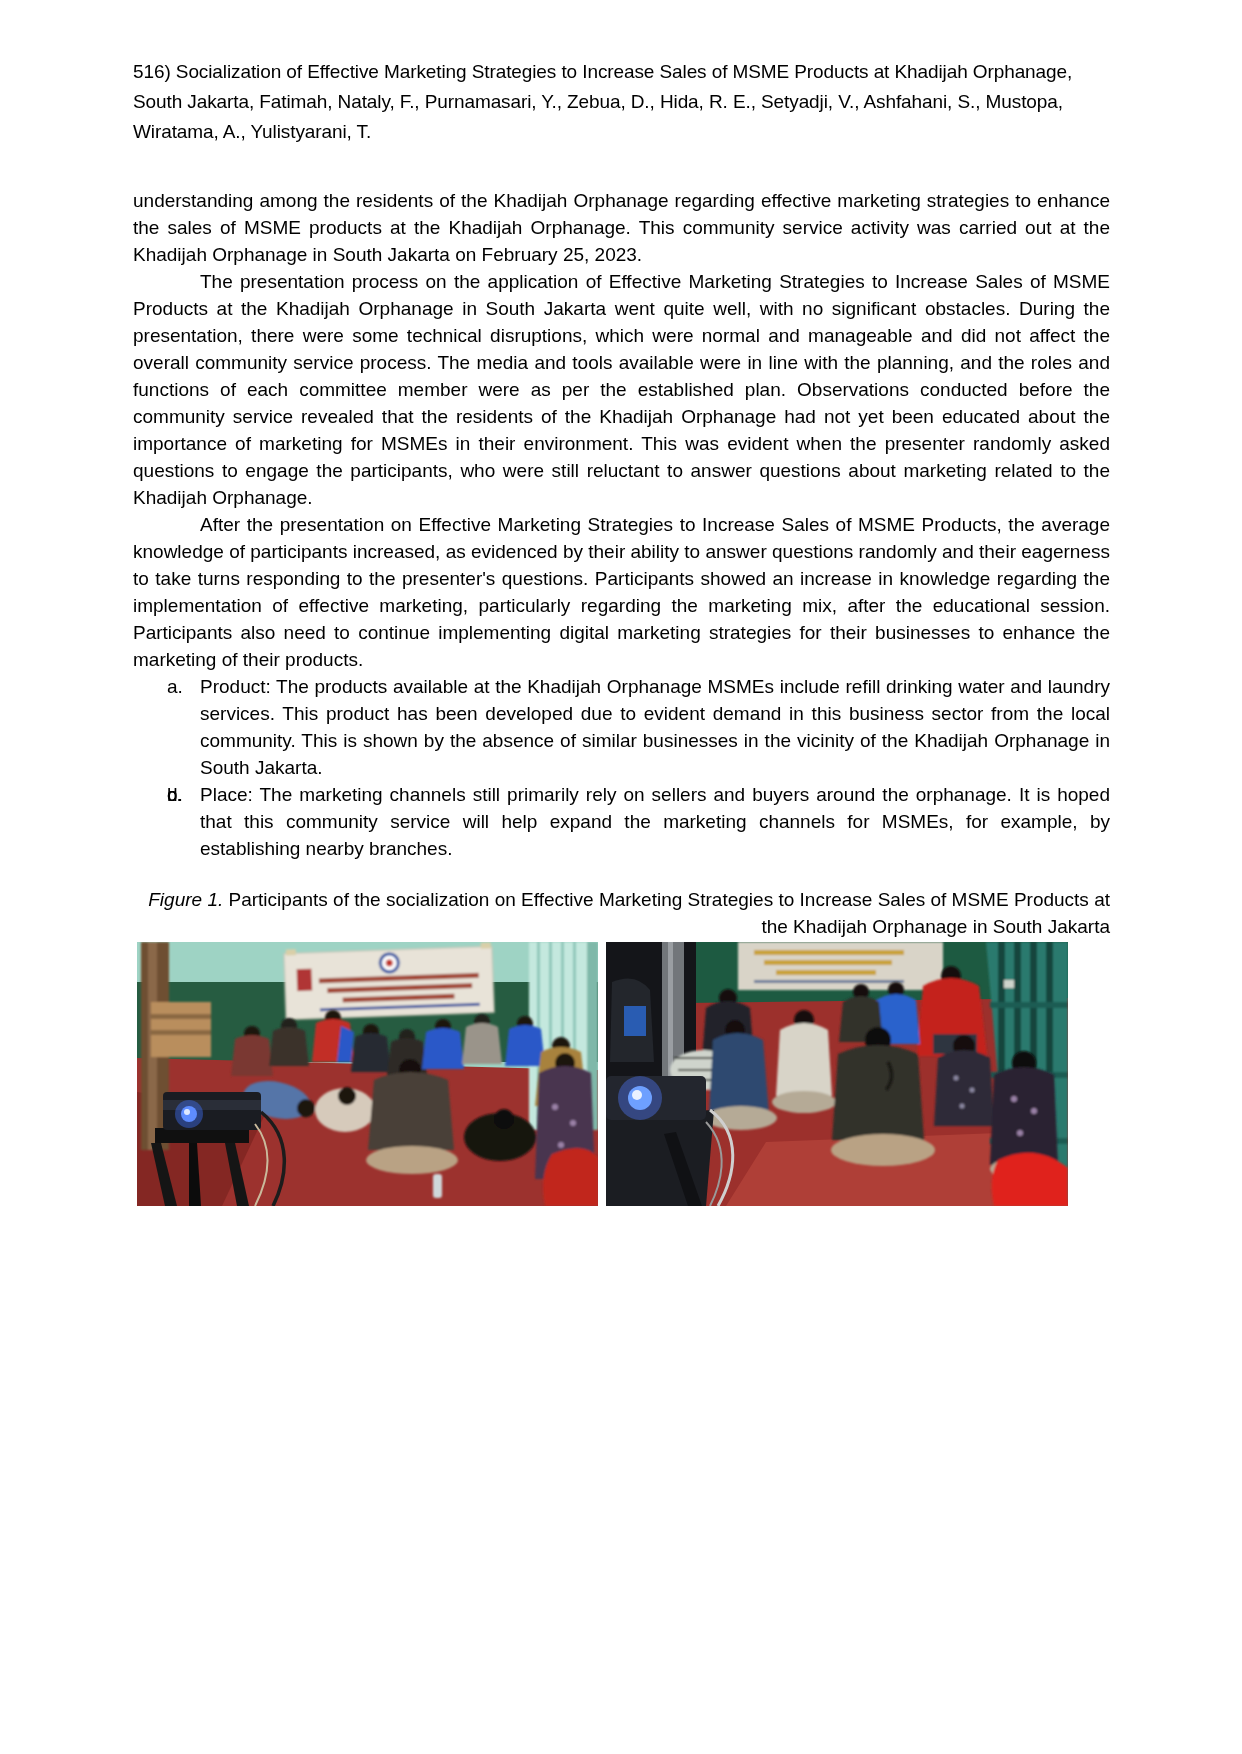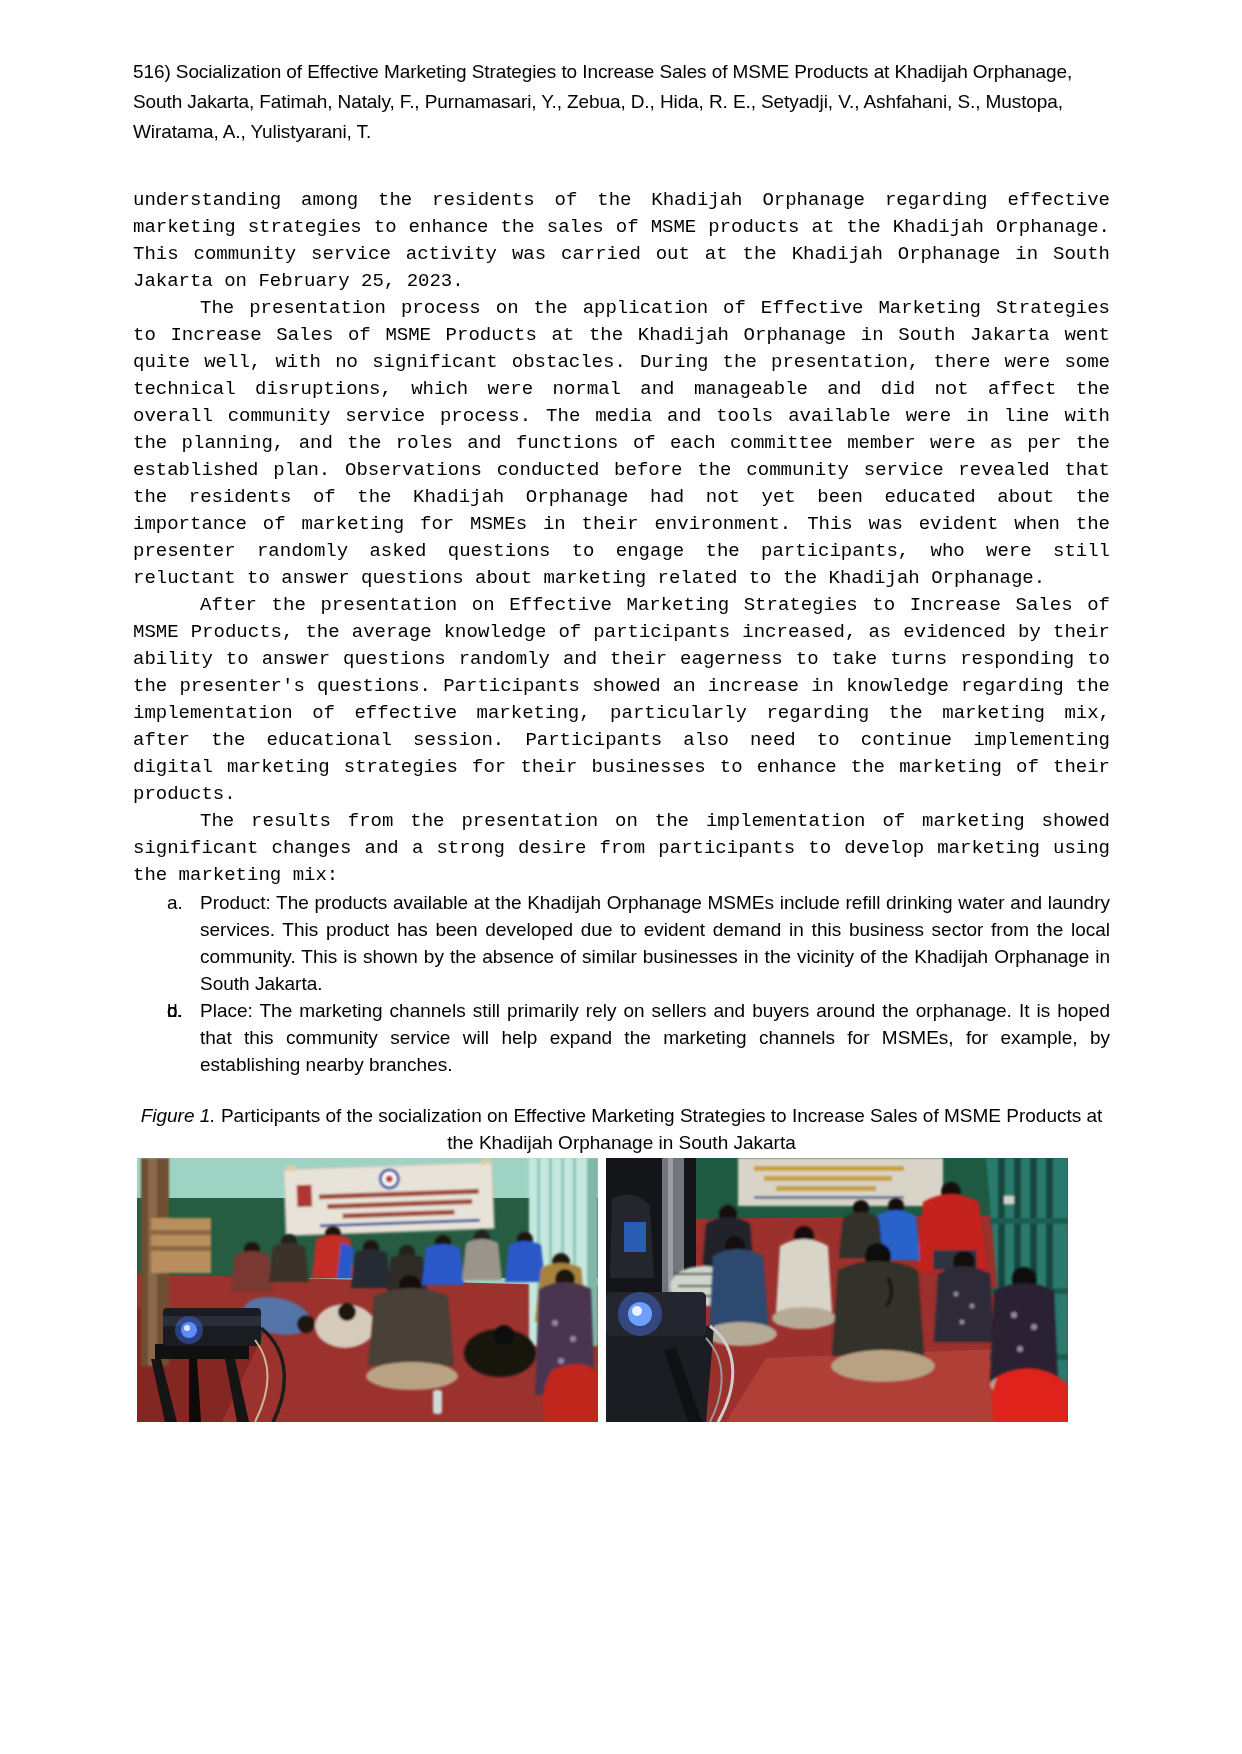--- a/index.html
+++ b/index.html
@@ -22,37 +22,36 @@
     font-size: 19px;
     line-height: 30px;
     letter-spacing: -0.1px;
     margin: 0 0 40px 0;
   }
   .para {
     font-size: 19px;
     line-height: 27px;
     text-align: justify;
     margin: 0;
-    font-family: Liberation Mono, monospace;
   }
   .para.indented { text-indent: 67px; }
   .alpha-list { margin: 0; padding: 0; list-style: none; }
   .alpha-list li {
     font-size: 19px;
     line-height: 27px;
     text-align: justify;
     margin-left: 67px;
     position: relative;
   }
   .alpha-list .marker { position: absolute; left: -33px; }
   .figure-caption {
     margin-top: 24px;
     font-size: 19px;
     line-height: 27px;
-    text-align: center;
+    text-align: right;
   }
   .fig-label { font-style: italic; }
   .figure-photos {
     display: flex;
     gap: 8px;
     margin-top: 2px;
     margin-left: 4px;
   }
   .photo { display: block; }
 </style>
@@ -60,21 +59,20 @@
 <body>
 
 <div class="page">
   <div class="content">
 
     <p class="running-head">516) Socialization of Effective Marketing Strategies to Increase Sales of MSME Products at Khadijah Orphanage, South Jakarta, Fatimah, Nataly, F., Purnamasari, Y., Zebua, D., Hida, R. E., Setyadji, V., Ashfahani, S., Mustopa, Wiratama, A., Yulistyarani, T.</p>
 
     <p class="para">understanding among the residents of the Khadijah Orphanage regarding effective marketing strategies to enhance the sales of MSME products at the Khadijah Orphanage. This community service activity was carried out at the Khadijah Orphanage in South Jakarta on February 25, 2023.</p>
     <p class="para indented">The presentation process on the application of Effective Marketing Strategies to Increase Sales of MSME Products at the Khadijah Orphanage in South Jakarta went quite well, with no significant obstacles. During the presentation, there were some technical disruptions, which were normal and manageable and did not affect the overall community service process. The media and tools available were in line with the planning, and the roles and functions of each committee member were as per the established plan. Observations conducted before the community service revealed that the residents of the Khadijah Orphanage had not yet been educated about the importance of marketing for MSMEs in their environment. This was evident when the presenter randomly asked questions to engage the participants, who were still reluctant to answer questions about marketing related to the Khadijah Orphanage.</p>
     <p class="para indented">After the presentation on Effective Marketing Strategies to Increase Sales of MSME Products, the average knowledge of participants increased, as evidenced by their ability to answer questions randomly and their eagerness to take turns responding to the presenter's questions. Participants showed an increase in knowledge regarding the implementation of effective marketing, particularly regarding the marketing mix, after the educational session. Participants also need to continue implementing digital marketing strategies for their businesses to enhance the marketing of their products.</p>
-    <p class="para indented">The results from the presentation on the implementation of marketing showed significant changes and a strong desire from participants to develop marketing using the marketing mix:</p>
 
     <ol class="alpha-list">
       <li><span class="marker">a.</span><span>Product: The products available at the Khadijah Orphanage MSMEs include refill drinking water and laundry services. This product has been developed due to evident demand in this business sector from the local community. This is shown by the absence of similar businesses in the vicinity of the Khadijah Orphanage in South Jakarta.</span></li>
       <li><span class="marker">b.</span></li>
       <li><span class="marker">c.</span></li>
       <li><span class="marker">d.</span><span>Place: The marketing channels still primarily rely on sellers and buyers around the orphanage. It is hoped that this community service will help expand the marketing channels for MSMEs, for example, by establishing nearby branches.</span></li>
     </ol>
 
     <div class="figure-caption">
       <span class="fig-label">Figure 1.</span><span> Participants of the socialization on Effective Marketing Strategies to Increase Sales of MSME Products at the Khadijah Orphanage in South Jakarta</span>

